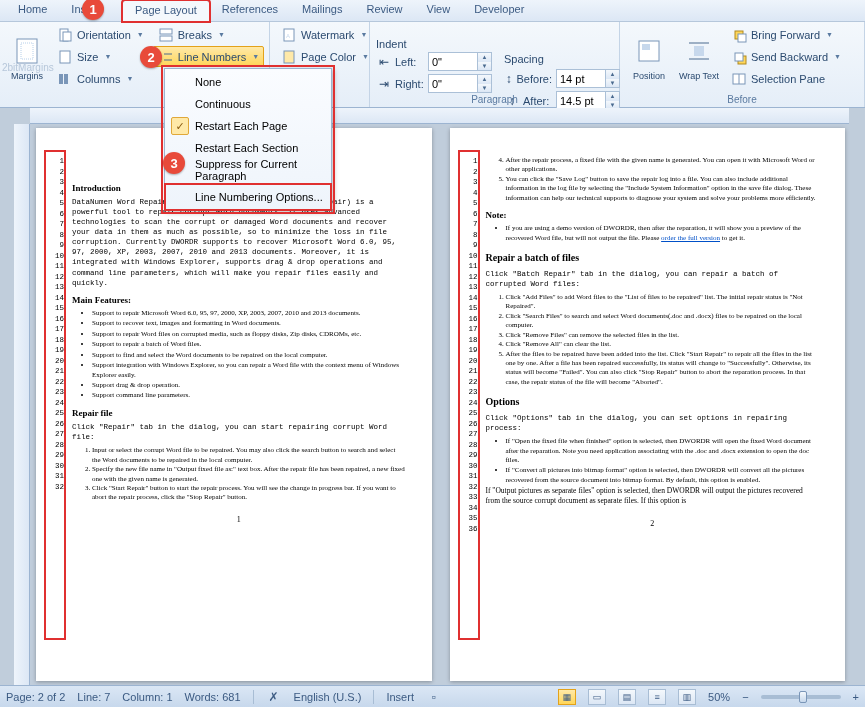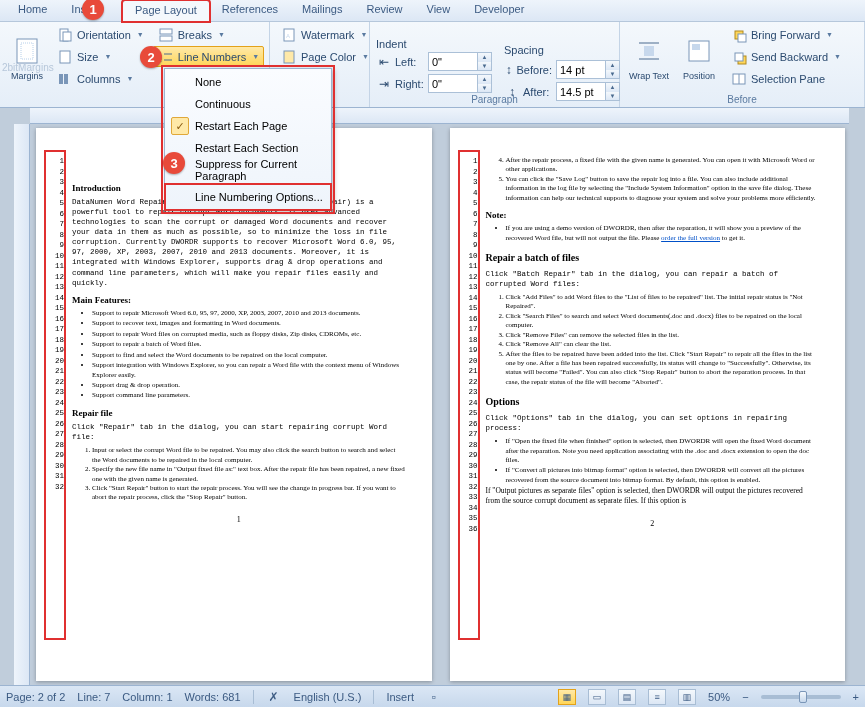--- a/index.html
+++ b/index.html
@@ -201,21 +201,21 @@
             </span>
           <div class="spinner">
               <input value="0&quot;" style="">
               <div class="arrows">
                 <div>▲</div>
                 <div>▼</div>
               </div>
             </div>
         </div>
       </div>
-      <div class="col" style="margin-top:20px;margin-left:8px">
+      <div class="col" style="margin-top:29px;margin-left:8px">
         <div style="font-size:11px;color:#2b4a6f;margin-bottom:2px">Spacing</div>
         <div class="spinner-row">
           <span class="lbl">
               <span class="ricon">↕</span>
               <span>Before:</span>
             </span>
           <div class="spinner">
               <input value="14 pt" style="">
               <div class="arrows">
                 <div>▲</div>
@@ -236,38 +236,38 @@
               </div>
             </div>
         </div>
       </div>
     </div>
     <div class="group-label">Paragraph</div>
   </div>
 
   <div class="group" style="flex:1">
     <div class="group-body">
+      <div class="rbtn big">
+        <span class="ricon big">
+            <svg width="26" height="26">
+              <rect x="3" y="3" width="20" height="20" fill="#fff" stroke="#7a96b8"></rect>
+              <rect x="6" y="6" width="8" height="6" fill="#c7d8ec"></rect>
+            </svg>
+          </span>
+        <span style="font-size:9px">Position</span>
+      </div>
       <div class="rbtn big">
         <span class="ricon big">
             <svg width="26" height="26">
               <rect x="8" y="8" width="10" height="10" fill="#c7d8ec"></rect>
               <line x1="3" y1="5" x2="23" y2="5" stroke="#4a6a8f"></line>
               <line x1="3" y1="21" x2="23" y2="21" stroke="#4a6a8f"></line>
             </svg>
           </span>
         <span style="font-size:9px;text-align:center">Wrap Text</span>
-      </div>
-      <div class="rbtn big">
-        <span class="ricon big">
-            <svg width="26" height="26">
-              <rect x="3" y="3" width="20" height="20" fill="#fff" stroke="#7a96b8"></rect>
-              <rect x="6" y="6" width="8" height="6" fill="#c7d8ec"></rect>
-            </svg>
-          </span>
-        <span style="font-size:9px">Position</span>
       </div>
       <div class="col">
         <div class="rbtn">
           <span class="ricon">
               <svg width="16" height="16">
                 <rect x="4" y="4" width="8" height="8" fill="#ffd659" stroke="#b08a20"></rect>
                 <rect x="7" y="7" width="8" height="8" fill="#fff" stroke="#7a96b8"></rect>
               </svg>
             </span>
           <span>Bring Forward</span>

